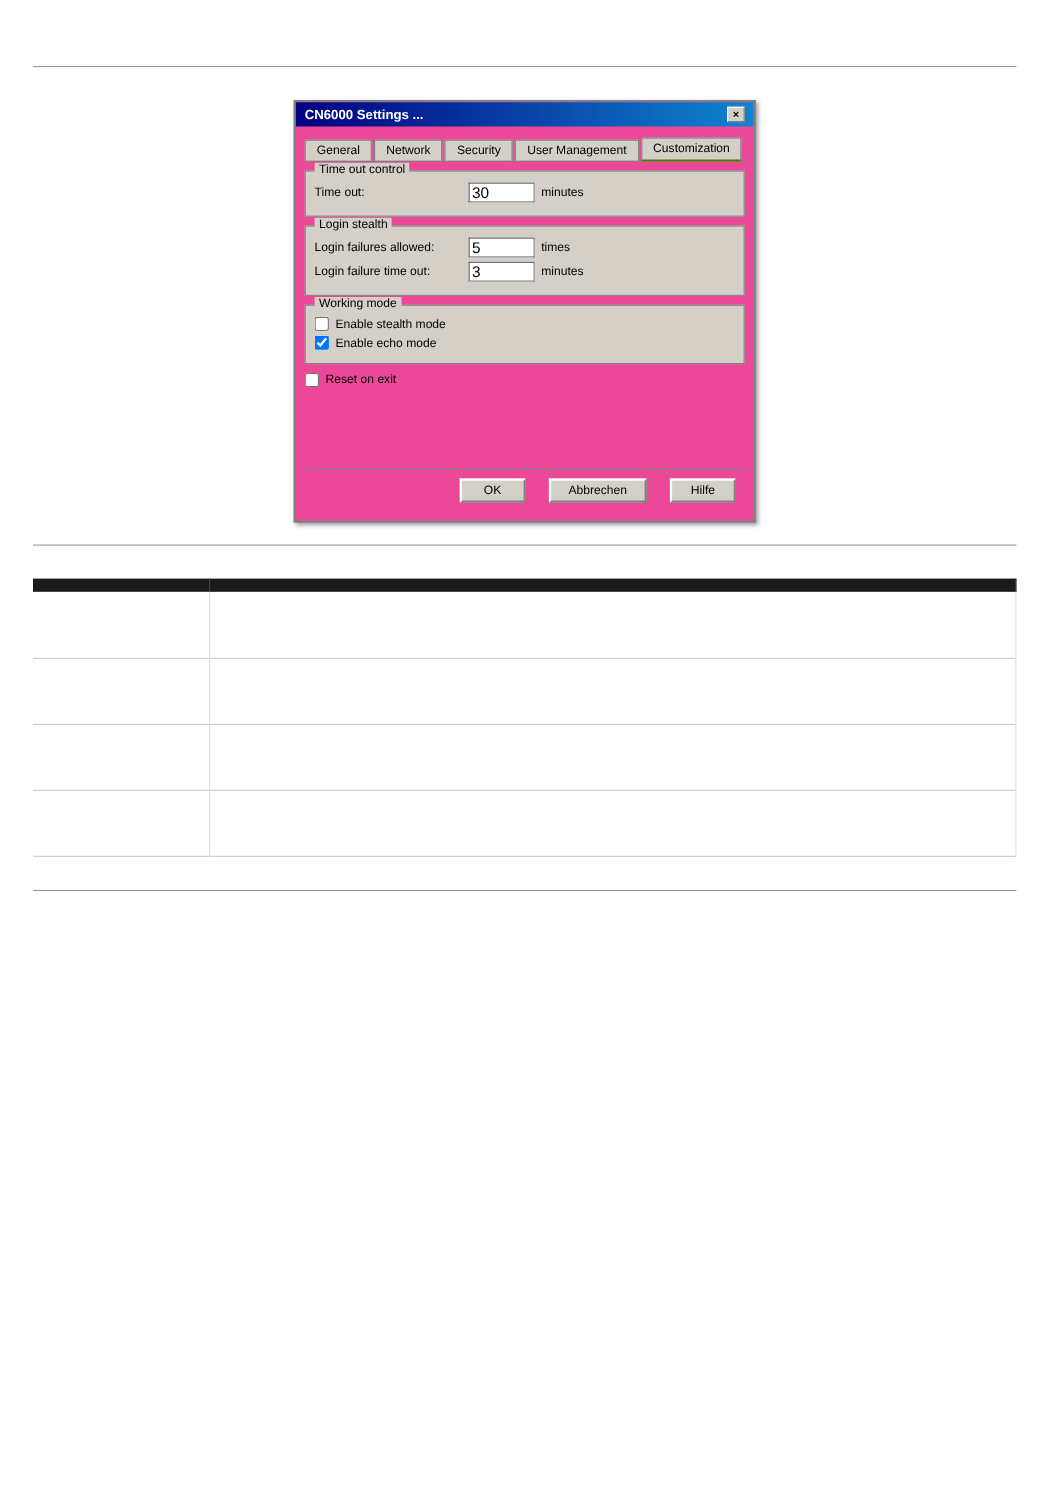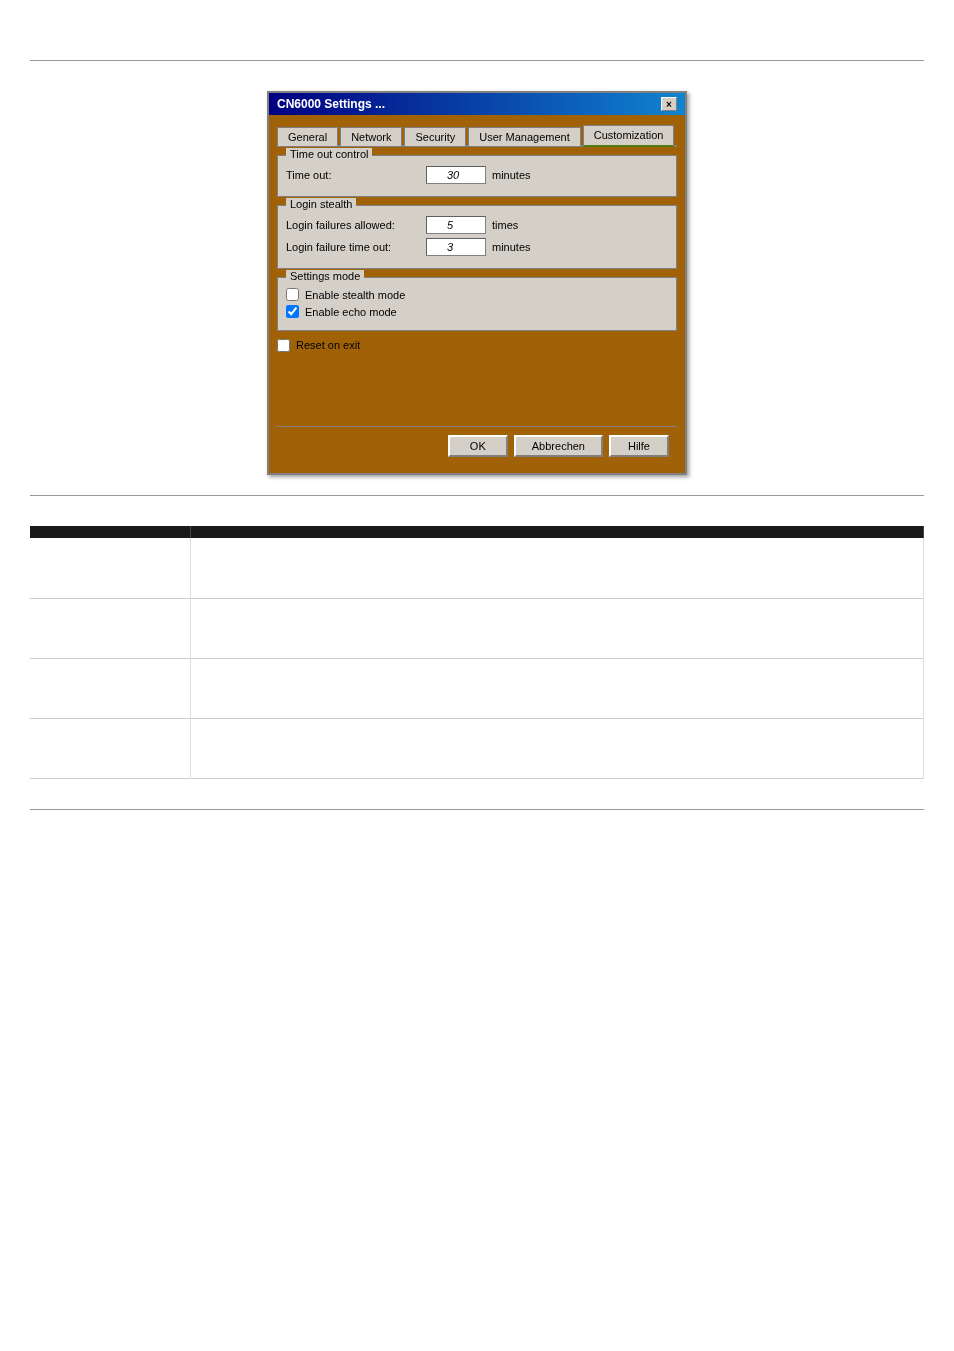--- a/index.html
+++ b/index.html
@@ -27,21 +27,21 @@
 
     
     .dialog-wrapper {
       display: flex;
       justify-content: center;
       margin-top: 30px;
     }
 
     .dialog {
       width: 420px;
-      background: #a16207;
+      background: #ec4899;
       border: 2px solid #808080;
       box-shadow: 2px 2px 4px rgba(0,0,0,0.4);
       font-size: 12px;
     }
 
     
     .titlebar {
       background: linear-gradient(to right, #000080, #1084d0);
       color: white;
       padding: 4px 8px;
@@ -146,23 +146,22 @@
       padding-right: 6px;
     }
 
     .form-input {
       width: 60px;
       height: 18px;
       border: 1px solid #808080;
       border-top-color: #606060;
       border-left-color: #606060;
       background: white;
-      font-size: 11px;
-      padding: 0 20px;
-      font-style: italic;
+      font-size: 14px;
+      padding: 0 2px;
     }
 
     .form-unit {
       margin-left: 6px;
       font-size: 11px;
     }
 
     .current-version {
       font-size: 11px;
       margin-top: 4px;
@@ -210,21 +209,21 @@
       margin-right: 6px;
       width: 13px;
       height: 13px;
     }
 
     
     .dialog-footer {
       display: flex;
       justify-content: flex-end;
       padding: 8px;
-      gap: 6px;
+      gap: 21px;
       border-top: 1px solid #808080;
       margin-top: 8px;
     }
 
     .footer-btn {
       height: 22px;
       padding: 2px 16px;
       background: #d4d0c8;
       border: 2px solid;
       border-top-color: #fff;
@@ -349,21 +348,21 @@
           </div>
           <div class="form-row">
             <span class="form-label">Login failure time out:</span>
             <input type="text" class="form-input" value="3" style="">
             <span class="form-unit">minutes</span>
           </div>
         </div>
       </div>
 
       <div class="group">
-        <span class="group-legend">Settings mode</span>
+        <span class="group-legend">Working mode</span>
         <div class="group-content">
           <div class="checkbox-row">
             <input type="checkbox" id="stealth" style="">
             <label for="stealth">Enable stealth mode</label>
           </div>
           <div class="checkbox-row">
             <input type="checkbox" id="echo" checked="" style="">
             <label for="echo">Enable echo mode</label>
           </div>
         </div>

